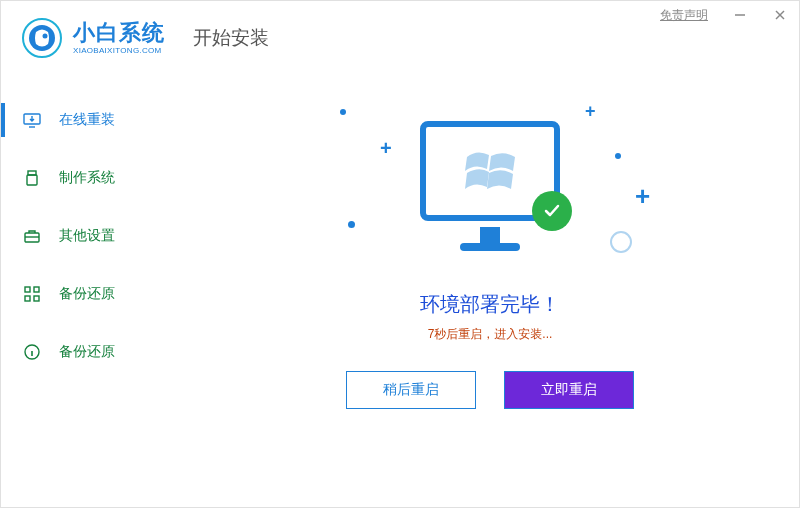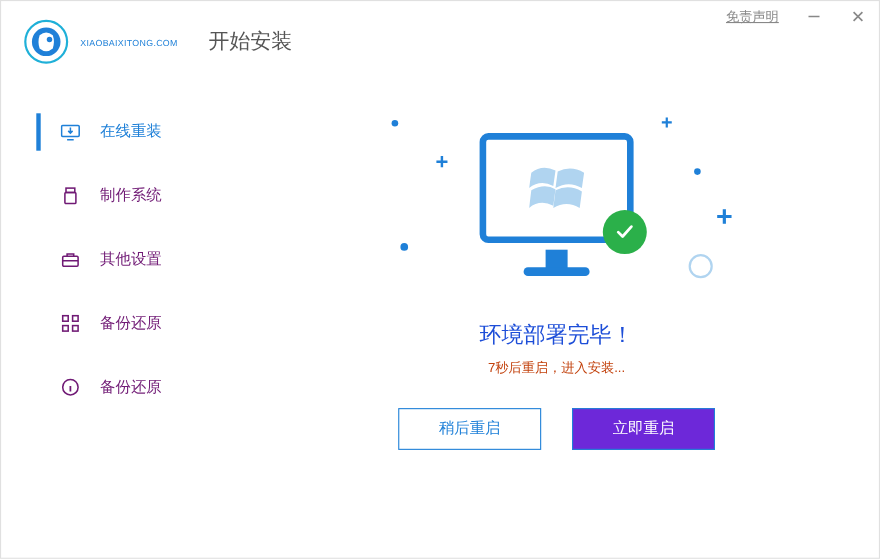--- a/index.html
+++ b/index.html
@@ -70,30 +70,29 @@
     font-weight: 400;
   }
 
   .body {
     display: flex;
     height: calc(100% - 70px);
   }
   .sidebar {
     width: 180px;
     padding: 20px 0 0 0;
-    margin-left: 32px;
   }
   .sidebar-item {
     display: flex;
     align-items: center;
     height: 58px;
     padding-left: 22px;
     cursor: pointer;
     position: relative;
-    color: #701a75;
+    color: #15803d;
     font-size: 14px;
   }
   .sidebar-item.active {
     color: #1f80d8;
   }
   .sidebar-item.active::before {
     content: '';
     position: absolute;
     left: 0; top: 12px; bottom: 12px;
     width: 4px;
@@ -222,20 +221,21 @@
 <div class="header">
   <div class="logo">
     <svg viewBox="0 0 42 42" width="42" height="42">
       <circle cx="21" cy="21" r="19" fill="none" stroke="#1fb0d8" stroke-width="2"></circle>
       <circle cx="21" cy="21" r="13" fill="#1f80d8"></circle>
       <path d="M 15 15 Q 21 10 27 15 Q 29 21 27 27 Q 21 32 15 27 Q 13 21 15 15 Z" fill="#fff"></path>
       <circle cx="24" cy="19" r="2.5" fill="#1f80d8"></circle>
     </svg>
   </div>
   <div class="brand-text">
+    <div class="brand-name">小白系统</div>
     <div class="brand-sub">XIAOBAIXITONG.COM</div>
   </div>
   <div class="page-title">开始安装</div>
 </div>
 
 <div class="body">
   <div class="sidebar">
     <div class="sidebar-item active">
       <span class="icon">
         <svg width="18" height="18" viewBox="0 0 18 18">

